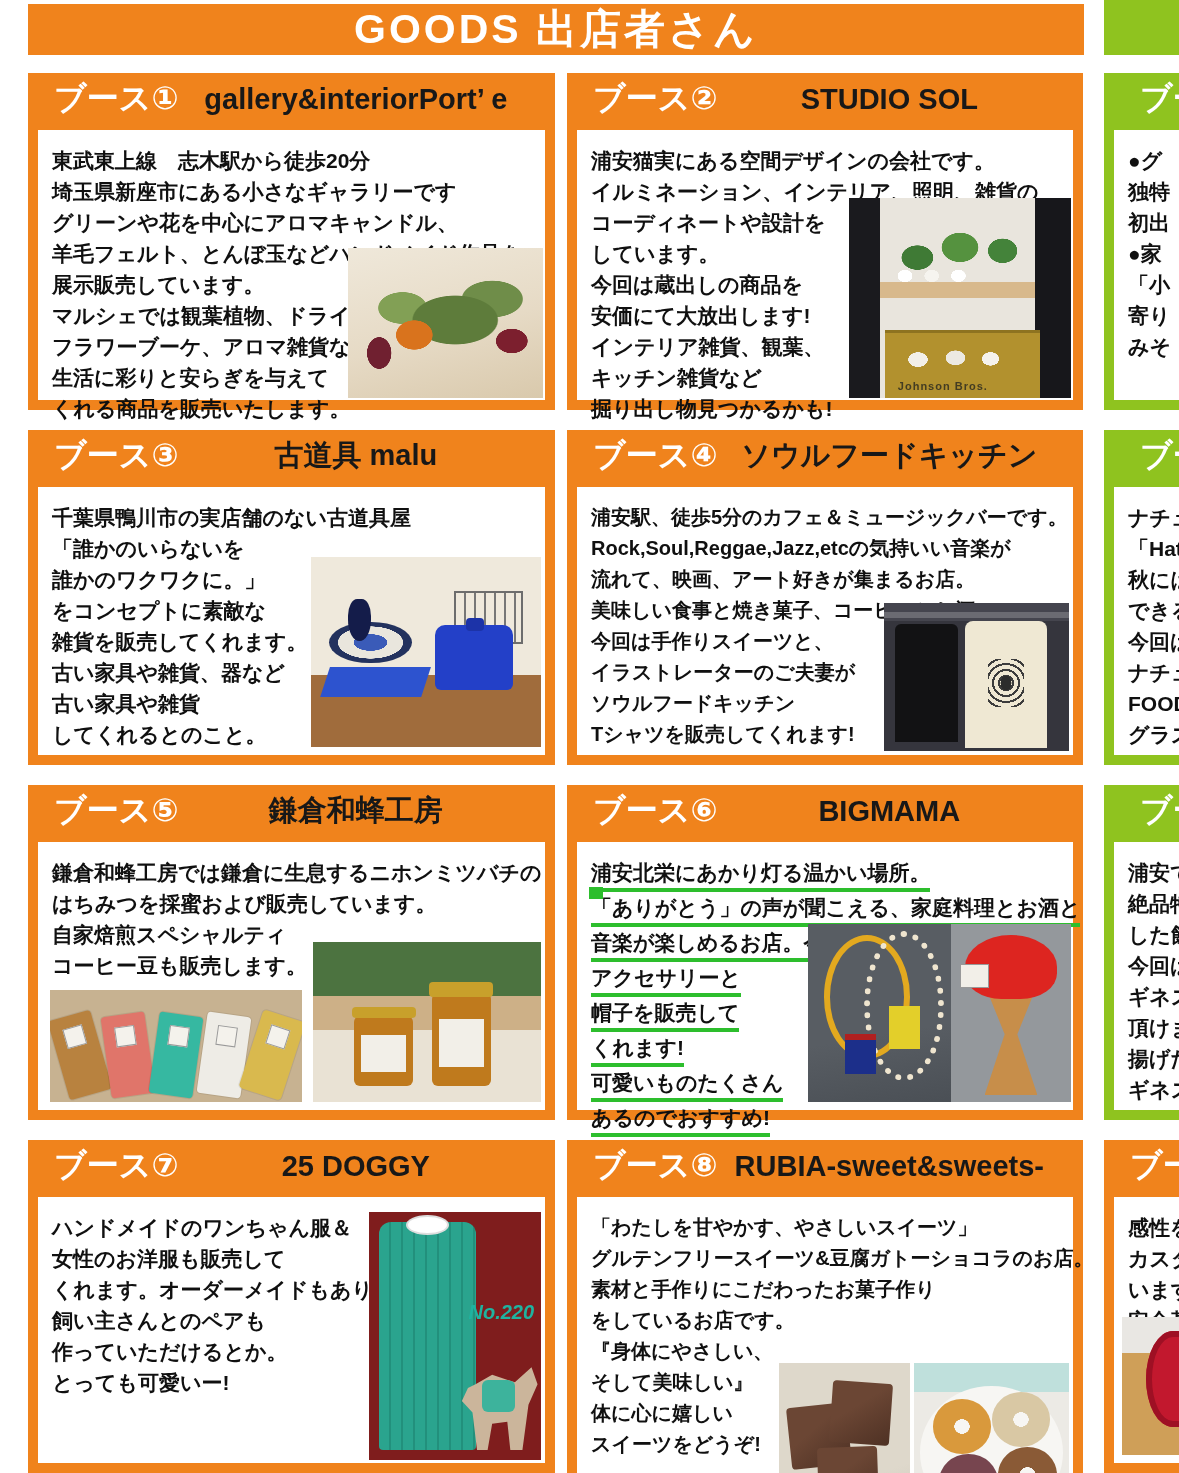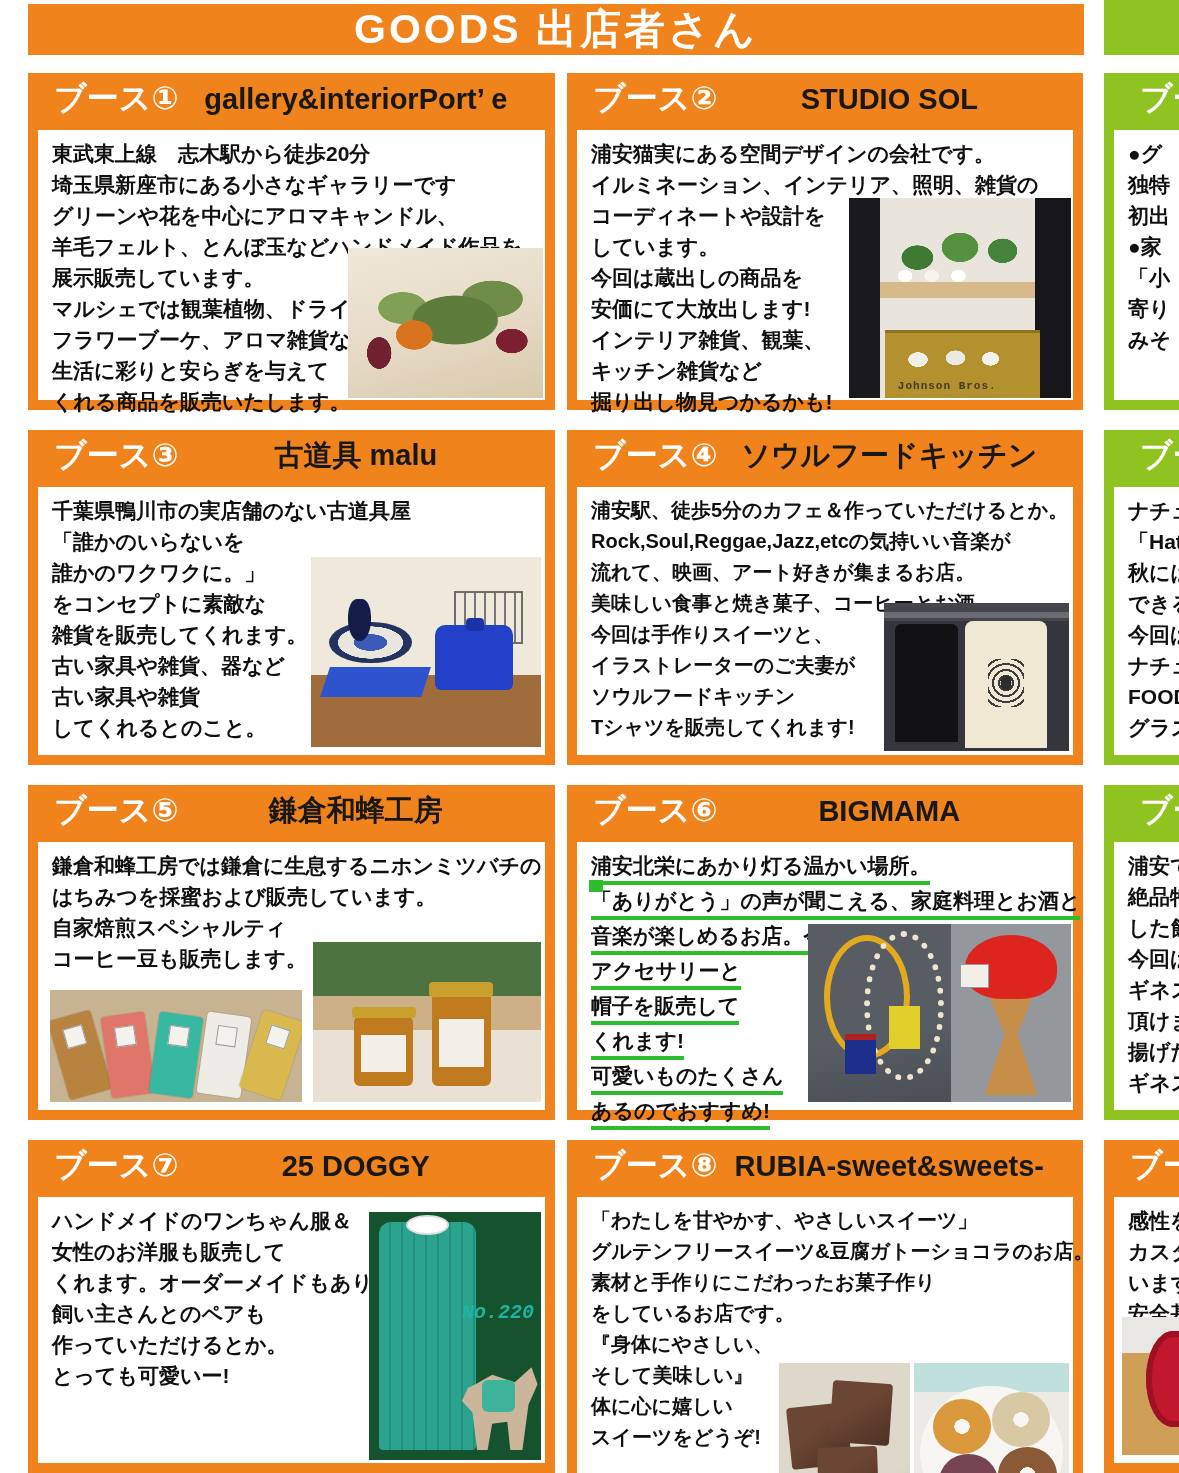--- a/index.html
+++ b/index.html
@@ -18,29 +18,29 @@
   .banner .txt{color:#fff;font-size:41px;font-weight:700;letter-spacing:3px;}
   .corner{position:absolute;left:1104px;top:0px;width:75px;height:55px;background:var(--green);}
 
   
   .card{position:absolute;background:#fff;border:10px solid var(--orange);}
   .card.greenv{border-color:var(--green);}
   .hdr{height:47px;background:var(--orange);display:flex;align-items:center;padding:0 12px 15px 16px;}
   .greenv .hdr{background:var(--green);padding-left:26px;}
   .booth{color:#ffffff;font-size:32px;font-weight:800;white-space:nowrap;}
   .title{flex:1;text-align:center;color:#181818;font-size:29px;font-weight:800;white-space:nowrap;}
-  .body{position:relative;padding:8px 10px 0 14px;font-weight:700;color:#101010;}
+  .body{position:relative;padding:8px 10px 0 14px;font-weight:700;color:#101010;margin-top:7px;}
   .ln{font-size:21px;line-height:31px;white-space:nowrap;}
   .fs20 .ln{font-size:20px;}
   .body[data-underline] .u{display:inline-block;border-bottom:4px solid var(--ugreen);padding-bottom:0px;}
   .gsq{position:absolute;left:12px;top:38px;width:14px;height:12px;background:var(--ugreen);}
 
   
   .ph{position:absolute;overflow:hidden;}
-  .ph .cap{position:absolute;font-weight:700;font-family:Liberation Mono, monospace;}
+  .ph .cap{position:absolute;font-weight:700;}
 
   .p1{right:2px;bottom:2px;width:195px;height:150px;
     background:
       radial-gradient(30px 24px at 34% 58%,#d9731d 0 60%,transparent 62%),
       radial-gradient(20px 26px at 16% 70%,#702030 0 60%,transparent 62%),
       radial-gradient(26px 20px at 84% 62%,#7c1f2e 0 60%,transparent 62%),
       radial-gradient(70px 40px at 55% 48%,#5e7c3b 0 60%,transparent 62%),
       radial-gradient(50px 30px at 74% 34%,#6f8d49 0 60%,transparent 62%),
       radial-gradient(40px 26px at 28% 40%,#82a055 0 60%,transparent 62%),
       linear-gradient(165deg,#efe8da 0%,#e6dac5 55%,#d9c9ac 100%);}
@@ -103,21 +103,21 @@
   .p6a .s1{left:10%;top:6%;width:56%;height:70%;border:6px solid #e3a91f;border-radius:50%;}
   .p6a .s2{left:36%;top:4%;width:52%;height:84%;border:6px dotted #efe5cf;border-radius:50%;}
   .p6a .tag1{position:absolute;left:24%;bottom:16%;width:20%;height:22%;background:#1c2f8a;border-top:6px solid #b02020;}
   .p6a .tag2{position:absolute;left:52%;bottom:30%;width:20%;height:24%;background:#e3cf2a;}
   .p6b{right:2px;bottom:8px;width:120px;height:178px;background:#94989c;}
   .p6b .stand{position:absolute;left:28%;bottom:4%;width:44%;height:62%;background:#c78e4a;
     clip-path:polygon(0 0,100% 0,62% 45%,100% 100%,0 100%,38% 45%);}
   .p6b .hat{position:absolute;left:12%;top:6%;width:76%;height:36%;background:#dd2520;border-radius:50% 50% 40% 40%;}
   .p6b .hat:after{content:"";position:absolute;left:-6%;top:46%;width:30%;height:34%;background:#f2efe8;border:1px solid #999;}
 
-  .p7{right:4px;top:62px;width:172px;height:248px;background:#14532d;}
+  .p7{right:4px;top:62px;width:172px;height:248px;background:#7f1d1d;}
   .p7 .dress{position:absolute;left:6%;top:4%;width:56%;height:92%;border-radius:12px 12px 4px 4px;
     background:repeating-linear-gradient(90deg,#2aa48e 0 10px,#22907c 10px 12px),
       repeating-linear-gradient(0deg,rgba(255,255,255,.18) 0 2px,transparent 2px 12px);}
   .p7 .dress:before{content:"";position:absolute;left:30%;top:-2%;width:40%;height:7%;background:#fff;border-radius:50%;box-shadow:0 0 0 2px #ddd;}
   .p7 .dog{position:absolute;right:2%;bottom:4%;width:44%;height:38%;background:#cbb59b;
     clip-path:polygon(18% 30%,40% 20%,70% 28%,92% 12%,100% 30%,88% 52%,80% 100%,64% 100%,60% 70%,40% 72%,34% 100%,20% 100%,14% 60%,0 48%,8% 34%);}
   .p7 .dog:after{content:"";position:absolute;left:26%;top:26%;width:44%;height:34%;background:#3db39c;border-radius:6px;}
   .p7 .cap{right:4%;top:36%;font-size:20px;color:#1fb3a0;font-style:italic;}
 
   .p8a{right:163px;bottom:6px;width:131px;height:162px;background:linear-gradient(160deg,#ded8cb 0 70%,#cfc8ba 100%);}
@@ -215,21 +215,21 @@
       <span class="tray"></span>
     </div>
   </div>
 
   <div class="card" style="left:567px;top:430px;width:516px;height:335px">
     <div class="hdr">
       <span class="booth">ブース④</span>
       <span class="title">ソウルフードキッチン</span>
     </div>
     <div class="body fs20">
-        <div class="ln">浦安駅、徒歩5分のカフェ＆作っていただけるとか。</div>
+        <div class="ln">浦安駅、徒歩5分のカフェ＆ミュージックバーです。</div>
         <div class="ln">Rock,Soul,Reggae,Jazz,etcの気持いい音楽が</div>
         <div class="ln">流れて、映画、アート好きが集まるお店。</div>
         <div class="ln">美味しい食事と焼き菓子、コーヒーとお酒。</div>
         <div class="ln">今回は手作りスイーツと、</div>
         <div class="ln">イラストレーターのご夫妻が</div>
         <div class="ln">ソウルフードキッチン</div>
         <div class="ln">Tシャツを販売してくれます!</div>
       </div>
     <div class="ph p4">
       <span class="bar"></span>

